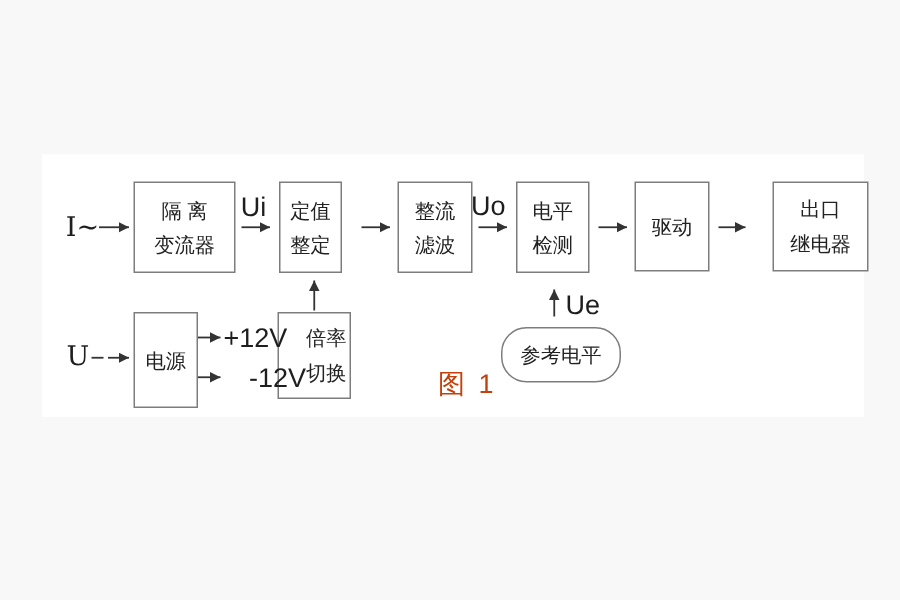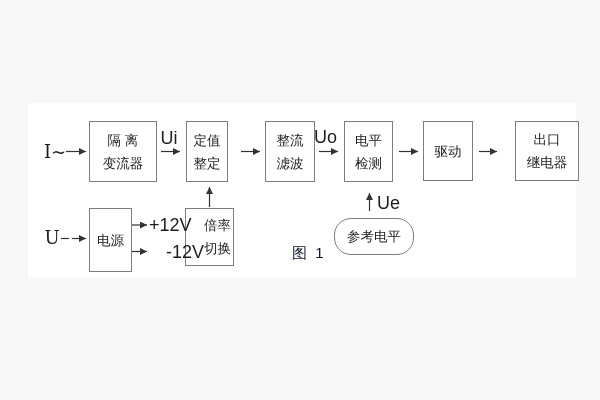--- a/index.html
+++ b/index.html
@@ -60,22 +60,22 @@
   .lbl-i      { left: 42px;  top: 145px; width: 26px; text-align: center; }
   .lbl-u      { left: 42px;  top: 231px; width: 20px; text-align: center; }
   .lbl-ui     { left: 157px; top: 131px; width: 24px; text-align: center; }
   .lbl-uo     { left: 314px; top: 130px; width: 28px; text-align: left; }
   .lbl-ue     { left: 377px; top: 196px; }
   .lbl-p12    { left: 149px; top: 218px; }
   .lbl-m12    { left: 166px; top: 245px; }
   .caption {
     position: absolute;
     left: 292px; top: 244px;
-    color: #0f172a;
-    font-size: 15px;
+    color: #c2410c;
+    font-size: 18px;
     letter-spacing: 2px;
     white-space: nowrap;
   }
 </style>
 </head>
 <body>
 
 <div class="stage">
 
   <div class="panel"></div>

